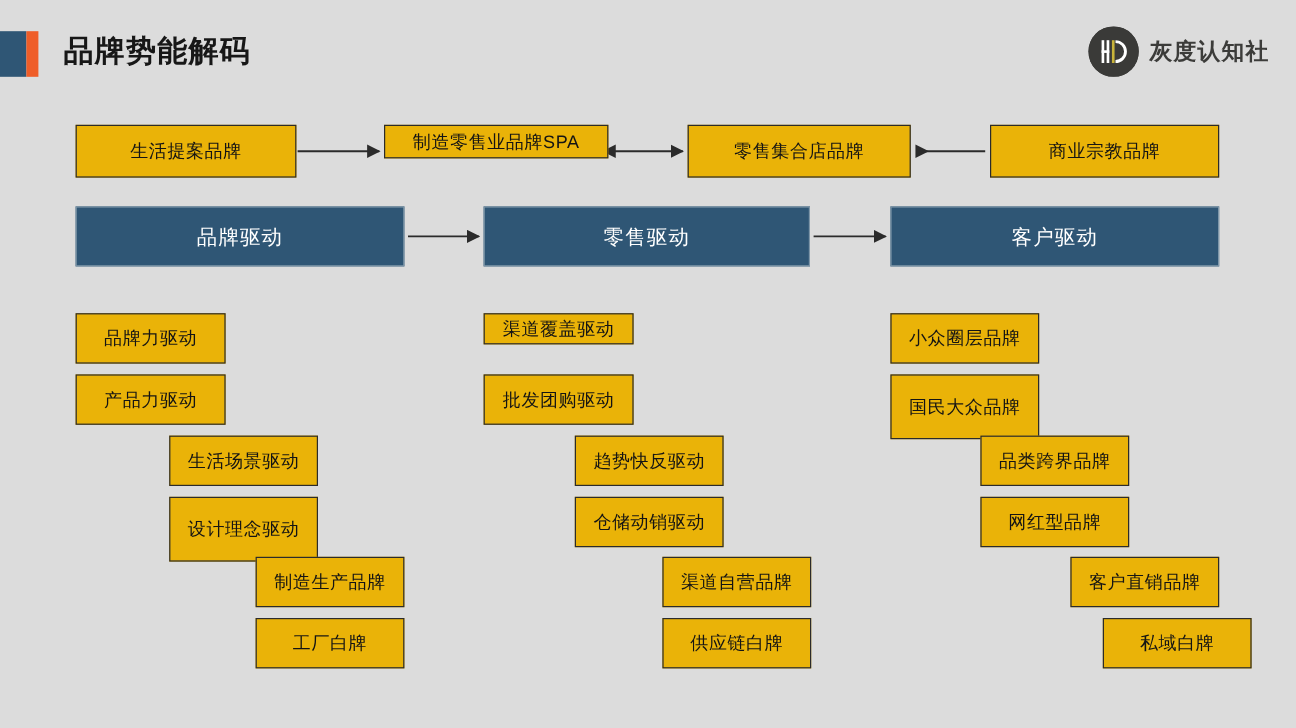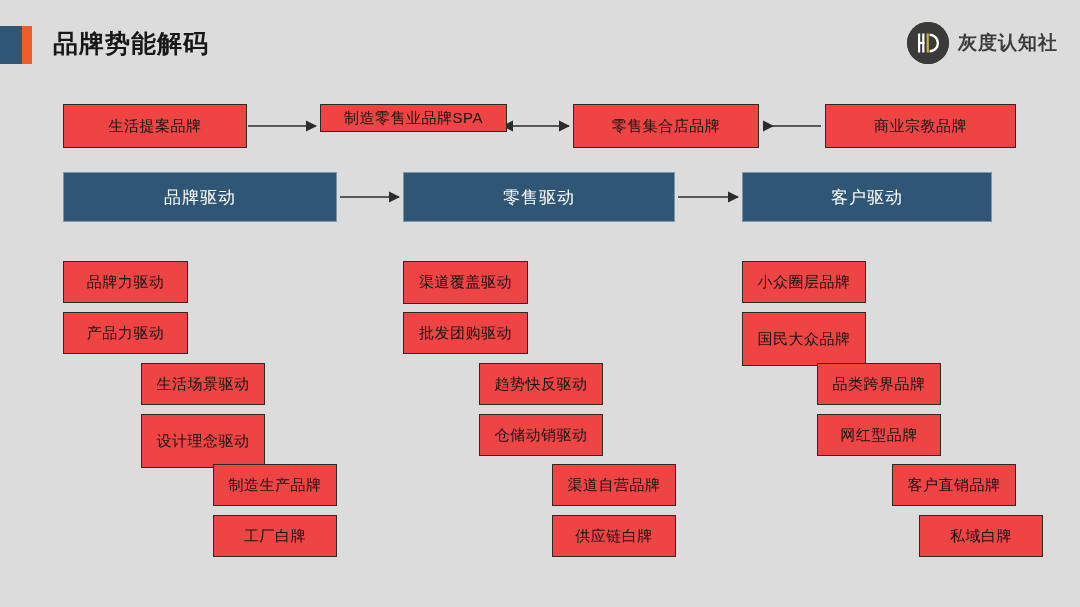--- a/index.html
+++ b/index.html
@@ -64,21 +64,21 @@
     font-weight: bold;
     color: #3c3c3a;
     letter-spacing: 1px;
     white-space: nowrap;
   }
 
   
   .box {
     position: absolute;
     border: 1.6px solid #2b2b2b;
-    background: #ef4444;
+    background: #eab308;
     display: flex;
     align-items: center;
     justify-content: center;
     font-size: 15px;
     color: #141414;
     white-space: nowrap;
     letter-spacing: 0.5px;
   }
 
   .banner {
@@ -149,28 +149,28 @@
   <line x1="678" y1="197" x2="738" y2="197" stroke="#2b2b2b" stroke-width="1.6" marker-end="url(#arrR)"></line>
 </svg>
 
 <div id="flow-root">
     <div class="box" style="left: 63px; top: 104px; width: 184px; height: 44px;">生活提案品牌</div>
     <div class="box" style="left: 320px; top: 104px; width: 187px; height: 28px;">制造零售业品牌SPA</div>
     <div class="box" style="left: 573px; top: 104px; width: 186px; height: 44px;">零售集合店品牌</div>
     <div class="box" style="left: 825px; top: 104px; width: 191px; height: 44px;">商业宗教品牌</div>
     <div class="banner" style="left: 63px; top: 172px; width: 274px; height: 50px;">品牌驱动</div>
     <div class="banner" style="left: 403px; top: 172px; width: 272px; height: 50px;">零售驱动</div>
-    <div class="banner" style="left: 742px; top: 172px; width: 250px; height: 50px;">客户驱动</div>
+    <div class="banner" style="left: 742px; top: 172px; width: 274px; height: 50px;">客户驱动</div>
     <div class="box" style="left: 63px; top: 261px; width: 125px; height: 42px;">品牌力驱动</div>
     <div class="box" style="left: 63px; top: 312px; width: 125px; height: 42px;">产品力驱动</div>
     <div class="box" style="left: 141px; top: 363px; width: 124px; height: 42px;">生活场景驱动</div>
     <div class="box" style="left: 141px; top: 414px; width: 124px; height: 54px;">设计理念驱动</div>
     <div class="box" style="left: 213px; top: 464px; width: 124px; height: 42px;">制造生产品牌</div>
     <div class="box" style="left: 213px; top: 515px; width: 124px; height: 42px;">工厂白牌</div>
-    <div class="box" style="left: 403px; top: 261px; width: 125px; height: 43px;">渠道覆盖驱动</div>
+    <div class="box" style="left: 403px; top: 261px; width: 125px; height: 26px;">渠道覆盖驱动</div>
     <div class="box" style="left: 403px; top: 312px; width: 125px; height: 42px;">批发团购驱动</div>
     <div class="box" style="left: 479px; top: 363px; width: 124px; height: 42px;">趋势快反驱动</div>
     <div class="box" style="left: 479px; top: 414px; width: 124px; height: 42px;">仓储动销驱动</div>
     <div class="box" style="left: 552px; top: 464px; width: 124px; height: 42px;">渠道自营品牌</div>
     <div class="box" style="left: 552px; top: 515px; width: 124px; height: 42px;">供应链白牌</div>
     <div class="box" style="left: 742px; top: 261px; width: 124px; height: 42px;">小众圈层品牌</div>
     <div class="box" style="left: 742px; top: 312px; width: 124px; height: 54px;">国民大众品牌</div>
     <div class="box" style="left: 817px; top: 363px; width: 124px; height: 42px;">品类跨界品牌</div>
     <div class="box" style="left: 817px; top: 414px; width: 124px; height: 42px;">网红型品牌</div>
     <div class="box" style="left: 892px; top: 464px; width: 124px; height: 42px;">客户直销品牌</div>

